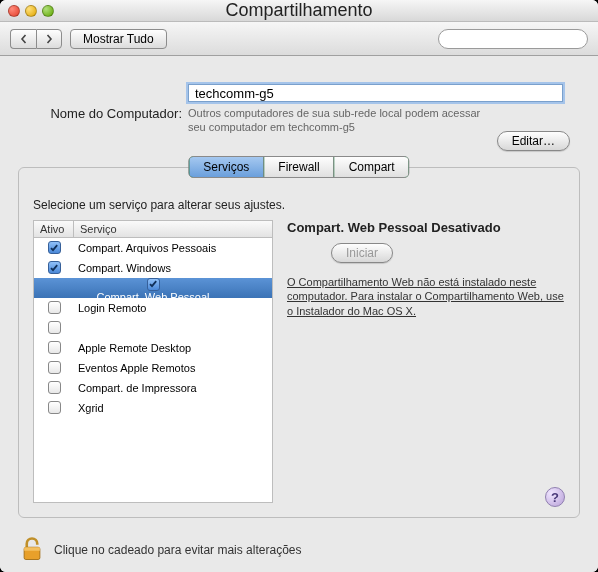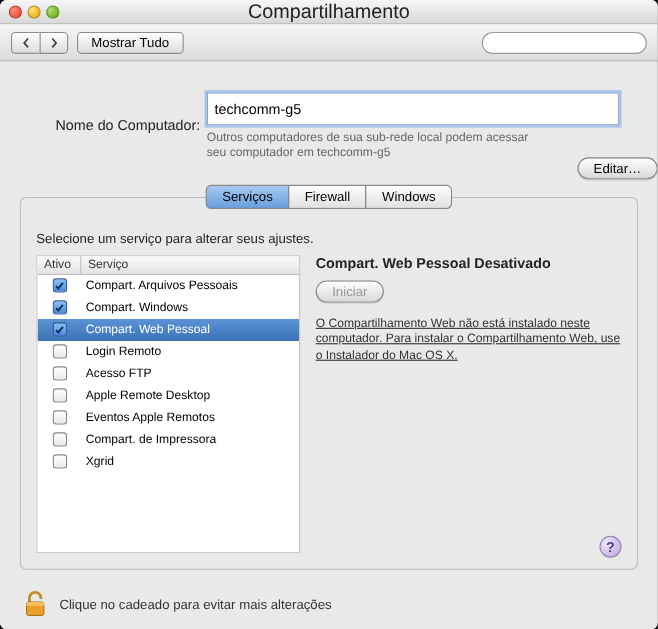--- a/index.html
+++ b/index.html
@@ -19,39 +19,39 @@
 .navbtn.r { border-radius: 0 4px 4px 0; }
 .navbtn svg { width: 10px; height: 10px; }
 .showall { height: 20px; padding: 0 12px; background: linear-gradient(#fefefe, #dcdcdc); border: 1px solid #8c8c8c; border-radius: 4px; font-size: 12px; display: flex; align-items: center; }
 .searchbox { margin-left: auto; width: 150px; height: 20px; border: 1px solid #9a9a9a; border-radius: 10px; display: flex; align-items: center; padding: 0 6px; background: #fff; }
 .searchbox svg { width: 12px; height: 12px; fill: #777; }
 .searchbox input { border: none; outline: none; flex: 1; font-size: 11px; margin-left: 4px; background: transparent; }
 .content { flex: 1; background: #e9e9e9; display: flex; flex-direction: column; overflow: hidden; }
 .namerow { display: flex; align-items: flex-start; padding: 28px 20px 0 20px; gap: 6px; }
 .namelabel { font-size: 13px; color: #222; padding-top: 4px; text-align: right; width: 162px; margin-top: 18px; }
 .namecol { flex: 1; }
-.nameinput { width: 375px; height: 30px; border: 1px solid #7aa0cc; box-shadow: 0 0 0 2px #a5c4ea; padding: 0 6px; font-size: 13px; }
+.nameinput { width: 375px; height: 18px; border: 1px solid #7aa0cc; box-shadow: 0 0 0 2px #a5c4ea; padding: 0 6px; font-size: 13px; }
 .namehelp { font-size: 11px; color: #666; margin-top: 4px; width: 300px; line-height: 1.3; }
-.editrow { display: flex; justify-content: flex-end; margin-top: -4px; }
+.editrow { display: flex; justify-content: flex-end; padding-right: 28px; margin-top: -4px; }
 .aqua-btn { background: linear-gradient(#fefefe, #d8d8d8); border: 1px solid #888; border-radius: 12px; padding: 2px 14px; font-size: 12px; box-shadow: 0 1px 1px rgba(0,0,0,.15); cursor: default; }
-.aqua-btn.disabled { color: #999; }
+.aqua-btn.disabled { color: #999; margin-left: 44px; }
 .group { margin: 16px 18px 10px 18px; flex: 1; position: relative; border: 1px solid #bdbdbd; border-radius: 6px; background: #e9e9e9; padding: 30px 14px 14px 14px; display: flex; flex-direction: column; }
-.tabs { position: absolute; top: -12px; left: 50%; transform: translateX(-50%); display: flex; border: 1px solid #8a8a8a; border-radius: 5px; overflow: hidden; background: #737373; }
+.tabs { position: absolute; top: -12px; left: 50%; transform: translateX(-50%); display: flex; border: 1px solid #8a8a8a; border-radius: 5px; overflow: hidden; background: #15803d; }
 .tab { padding: 3px 14px; font-size: 12px; border-right: 1px solid #8a8a8a; background: linear-gradient(#fefefe,#e0e0e0); }
 .tab:last-child { border-right: none; }
 .tab.active { background: linear-gradient(#a5c8f0,#6a9fdc); color: #000; }
 .instr { font-size: 12px; color: #222; margin-bottom: 8px; }
 .cols { display: flex; gap: 14px; flex: 1; overflow: hidden; }
 .listwrap { width: 240px; display: flex; flex-direction: column; border: 1px solid #bdbdbd; background: #fff; overflow: hidden; }
 .listhead { display: flex; background: linear-gradient(#fafafa, #e3e3e3); border-bottom: 1px solid #bdbdbd; font-size: 11px; color: #333; }
 .listhead .h1 { width: 40px; padding: 2px 6px; border-right: 1px solid #bdbdbd; }
 .listhead .h2 { flex: 1; padding: 2px 6px; }
 .listbody { flex: 1; overflow: auto; }
 .row { display: flex; align-items: center; height: 20px; }
-.row.sel { background: linear-gradient(#5b93d6,#3b73b6); color: #fff; }
+.row.sel { background: linear-gradient(#5b93d6,#3b73b6); color: #fff; flex-direction: column; }
 .row .cbcell { width: 40px; display: flex; justify-content: center; }
 .row .name { flex: 1; padding: 0 4px; font-size: 11px; }
 .cb { width: 13px; height: 13px; border: 1px solid #888; border-radius: 3px; background: linear-gradient(#fff,#e8e8e8); display: flex; align-items: center; justify-content: center; }
 .cb.checked { background: linear-gradient(#8fc0f8,#4a88d8); border-color: #36609a; }
 .cb.checked svg { width: 10px; height: 10px; }
 .detail { flex: 1; }
 .detail h3 { font-size: 13px; font-weight: bold; color: #222; margin-bottom: 8px; }
 .detail .btnrow { margin-bottom: 12px; }
 .detail p { font-size: 11px; color: #333; line-height: 1.35; text-decoration: underline; }
 .helpbtn { position: absolute; right: 14px; bottom: 10px; width: 20px; height: 20px; border-radius: 50%; background: radial-gradient(circle at 30% 30%,#f0e6ff,#b8a0d8); border: 1px solid #9080b0; display: flex; align-items: center; justify-content: center; color: #4a3a7a; font-weight: bold; font-size: 13px; }
@@ -105,21 +105,21 @@
       </div>
     </div>
     <div class="editrow">
       <button class="aqua-btn">Editar…</button>
     </div>
 
     <div class="group">
       <div class="tabs">
         <div class="tab active">Serviços</div>
         <div class="tab">Firewall</div>
-        <div class="tab">Windows</div>
+        <div class="tab">Compart</div>
       </div>
 
       <div class="instr">Selecione um serviço para alterar seus ajustes.</div>
 
       <div class="cols">
         <div class="listwrap">
           <div class="listhead">
             <div class="h1">Ativo</div>
             <div class="h2">Serviço</div>
           </div>
@@ -157,21 +157,20 @@
               <div class="row">
                 <div class="cbcell">
                   <div class="cb"></div>
                 </div>
                 <div class="name">Login Remoto</div>
               </div>
               <div class="row">
                 <div class="cbcell">
                   <div class="cb"></div>
                 </div>
-                <div class="name">Acesso FTP</div>
               </div>
               <div class="row">
                 <div class="cbcell">
                   <div class="cb"></div>
                 </div>
                 <div class="name">Apple Remote Desktop</div>
               </div>
               <div class="row">
                 <div class="cbcell">
                   <div class="cb"></div>

